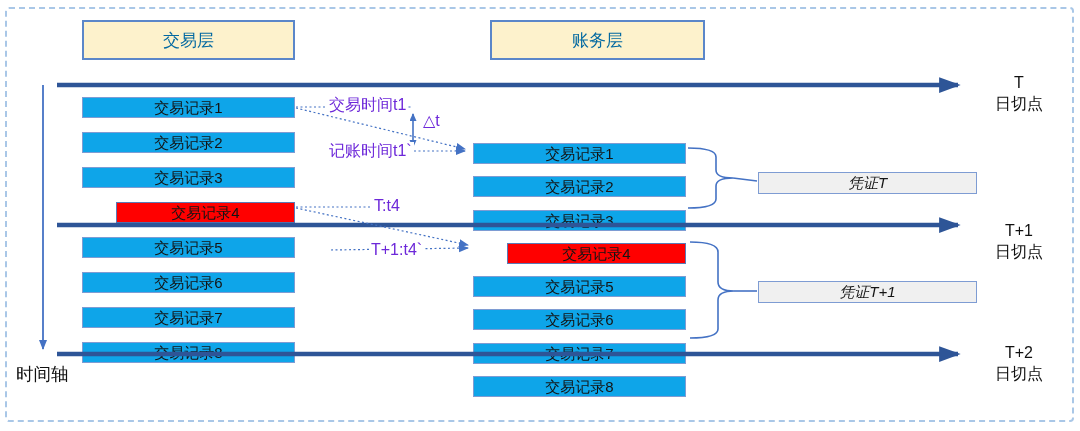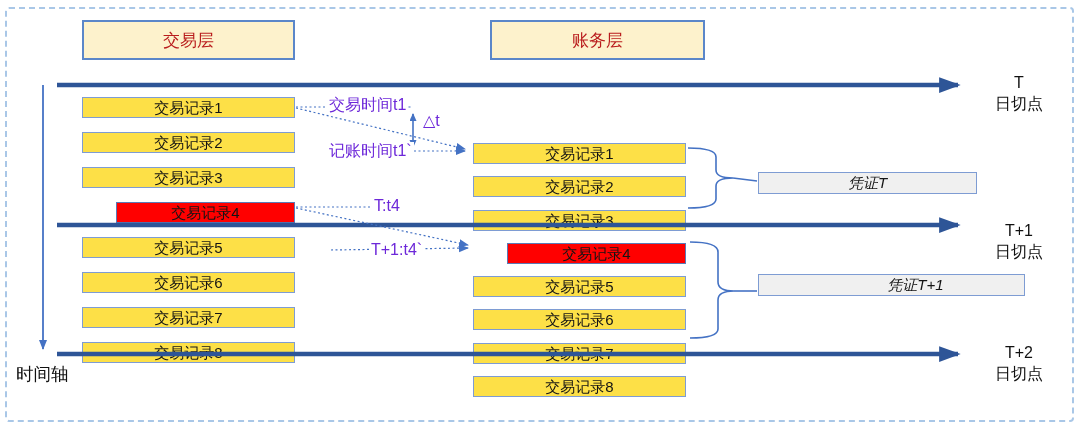--- a/index.html
+++ b/index.html
@@ -7,25 +7,25 @@
     position:relative;width:1080px;height:431px;background:#fff;overflow:hidden;
     font-family:"Liberation Sans","DejaVu Sans",sans-serif;color:#1c1c1c;
   }
   #frame{
     position:absolute;left:5px;top:7px;right:6px;bottom:9px;
     border:2px dashed #a9c7e7;border-radius:4px;pointer-events:none;
   }
   .hdr{
     position:absolute;height:36px;background:#fdf2cc;border:2px solid #5b87c9;
     display:flex;align-items:center;justify-content:center;
-    font-size:17px;color:#b91c1c;z-index:2;
+    font-size:17px;color:#0369a1;z-index:2;
   }
   .col{position:absolute;width:213px;display:flex;flex-direction:column;z-index:1;}
   .rec{
-    height:19px;border:1.5px solid #7e9cd3;background:#fde047;
+    height:19px;border:1.5px solid #7e9cd3;background:#0ea5e9;
     display:flex;align-items:center;justify-content:center;
     font-size:15px;line-height:19px;color:#141414;white-space:nowrap;
   }
   .rec.red{background:#ff0000;border-color:#5b79b5;margin-left:34px;}
   .voucher{
     position:absolute;left:758px;width:217px;height:20px;
     border:1.5px solid #7e9cd3;background:#f0f0f0;
     display:flex;align-items:center;justify-content:center;
     font-size:15px;color:#141414;z-index:2;font-style:italic;
   }
@@ -71,21 +71,21 @@
     <div class="rec">交易记录2</div>
     <div class="rec">交易记录3</div>
     <div class="rec red">交易记录4</div>
     <div class="rec">交易记录5</div>
     <div class="rec">交易记录6</div>
     <div class="rec">交易记录7</div>
     <div class="rec">交易记录8</div>
   </div>
 
   <div class="voucher" style="top:172px;">凭证T</div>
-  <div class="voucher" style="top:274px;padding-left:48px;">凭证T+1</div>
+  <div class="voucher" style="top:281px;">凭证T+1</div>
 
   <svg id="overlay" width="1080" height="431" viewBox="0 0 1080 431">
     <defs>
       <marker id="mBig" markerWidth="5.2" markerHeight="4" refX="4.2" refY="1.75" orient="auto">
         <path d="M0,0 L4.8,1.75 L0,3.5 Z" fill="#2e5597"></path>
       </marker>
       <marker id="mSm" markerUnits="userSpaceOnUse" markerWidth="11" markerHeight="9" refX="9" refY="4" orient="auto">
         <path d="M0,0 L10,4 L0,8 Z" fill="#4472c4"></path>
       </marker>
       <marker id="mSm2" markerUnits="userSpaceOnUse" markerWidth="9" markerHeight="8" refX="7" refY="3.5" orient="auto-start-reverse">

